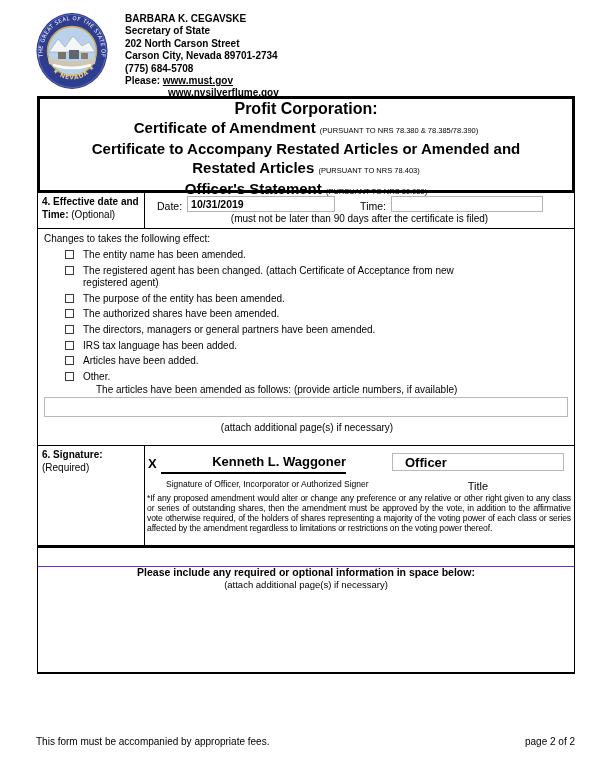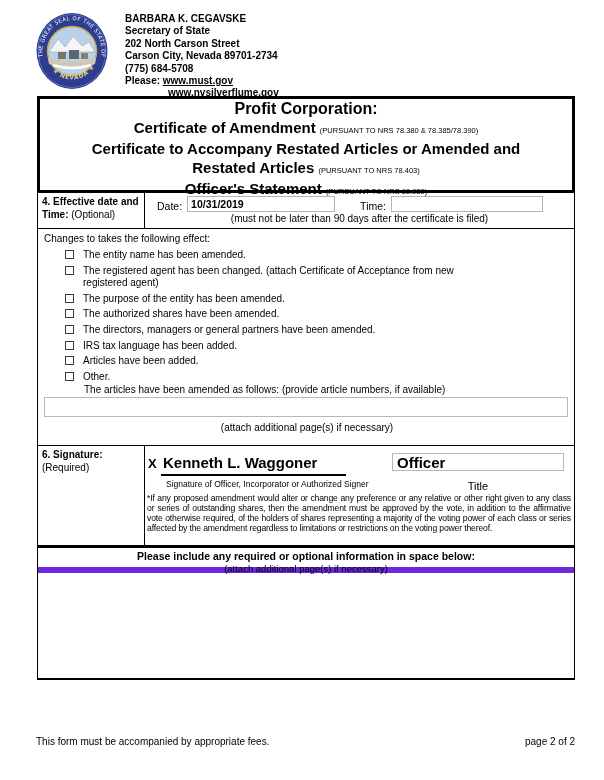--- a/index.html
+++ b/index.html
@@ -46,38 +46,38 @@
   .time-lbl { margin-left:25px; }
   .date-note { text-align:center; font-size:10px; margin-top:1px; }
 
   
   .r5-inner { padding:4px 4px 0 6px; }
   .intro { font-size:10px; }
   .cbx-list { margin:5px 0 0 21px; }
   .cbx-row { display:flex; margin-bottom:3px; }
   .cbx { width:9px; height:9px; border:1px solid #3a3a3a; background:#fff; flex:none; margin-top:1px; }
   .cbx-label { font-size:10px; line-height:12.6px; margin-left:9px; max-width:404px; }
-  .amended-line { font-size:10px; margin-left:40px; margin-top:-2px; }
+  .amended-line { font-size:10px; margin-left:52px; margin-top:-2px; }
   .amend-fld { width:calc(100% - 2px); height:20px; border:1px solid #b8b8b8; margin-top:2px;
                font-family:"Liberation Sans",sans-serif; font-size:10px; padding:0 3px; }
   .attach-note { text-align:center; font-size:10px; margin-top:5px; }
 
   
   .x-mark { position:absolute; left:3px; top:10px; font-weight:bold; font-size:13px; }
   .sig-name { position:absolute; left:16px; top:8px; width:185px; border-bottom:2px solid #000;
-              font-weight:bold; font-size:15px; padding:0 0 3px 2px; }
+              font-weight:bold; font-size:13px; padding:0 0 3px 2px;text-align:right; }
   .title-fld { position:absolute; left:247px; top:7px; width:172px; height:18px; border:1px solid #b8b8b8;
-               font-family:"Liberation Sans",sans-serif; font-weight:bold; font-size:15px; padding:0 4px; }
+               font-family:"Liberation Sans",sans-serif; font-weight:bold; font-size:13px; padding:0 12px; }
   .sig-caption { position:absolute; left:21px; top:33px; font-size:8.5px; }
   .title-caption { position:absolute; left:247px; top:34px; width:172px; text-align:center; font-size:11px; }
   .fine-print { position:absolute; left:2px; right:3px; top:47px; font-size:8.6px; line-height:10.1px;
                 text-align:justify; letter-spacing:-0.15px; }
 
   
-  .banner { border-top:3px solid #000; border-bottom:6px solid #6d28d9; height:28px; text-align:center; padding-top:2px; }
+  .banner { border-top:3px solid #000; border-bottom:1px solid #6d28d9; height:22px; text-align:center; padding-top:18px; }
   .banner-bold { font-weight:bold; font-size:10.5px; line-height:13px; }
   .banner-note { font-size:9.5px; line-height:12px; }
   .voidbox { height:107px; border-bottom:2px solid #000; }
 
   
   .footer-left { position:absolute; left:36px; top:736px; font-size:10px; }
   .footer-right { position:absolute; right:29px; top:736px; font-size:10px; }
 </style>
 </head>
 <body>

